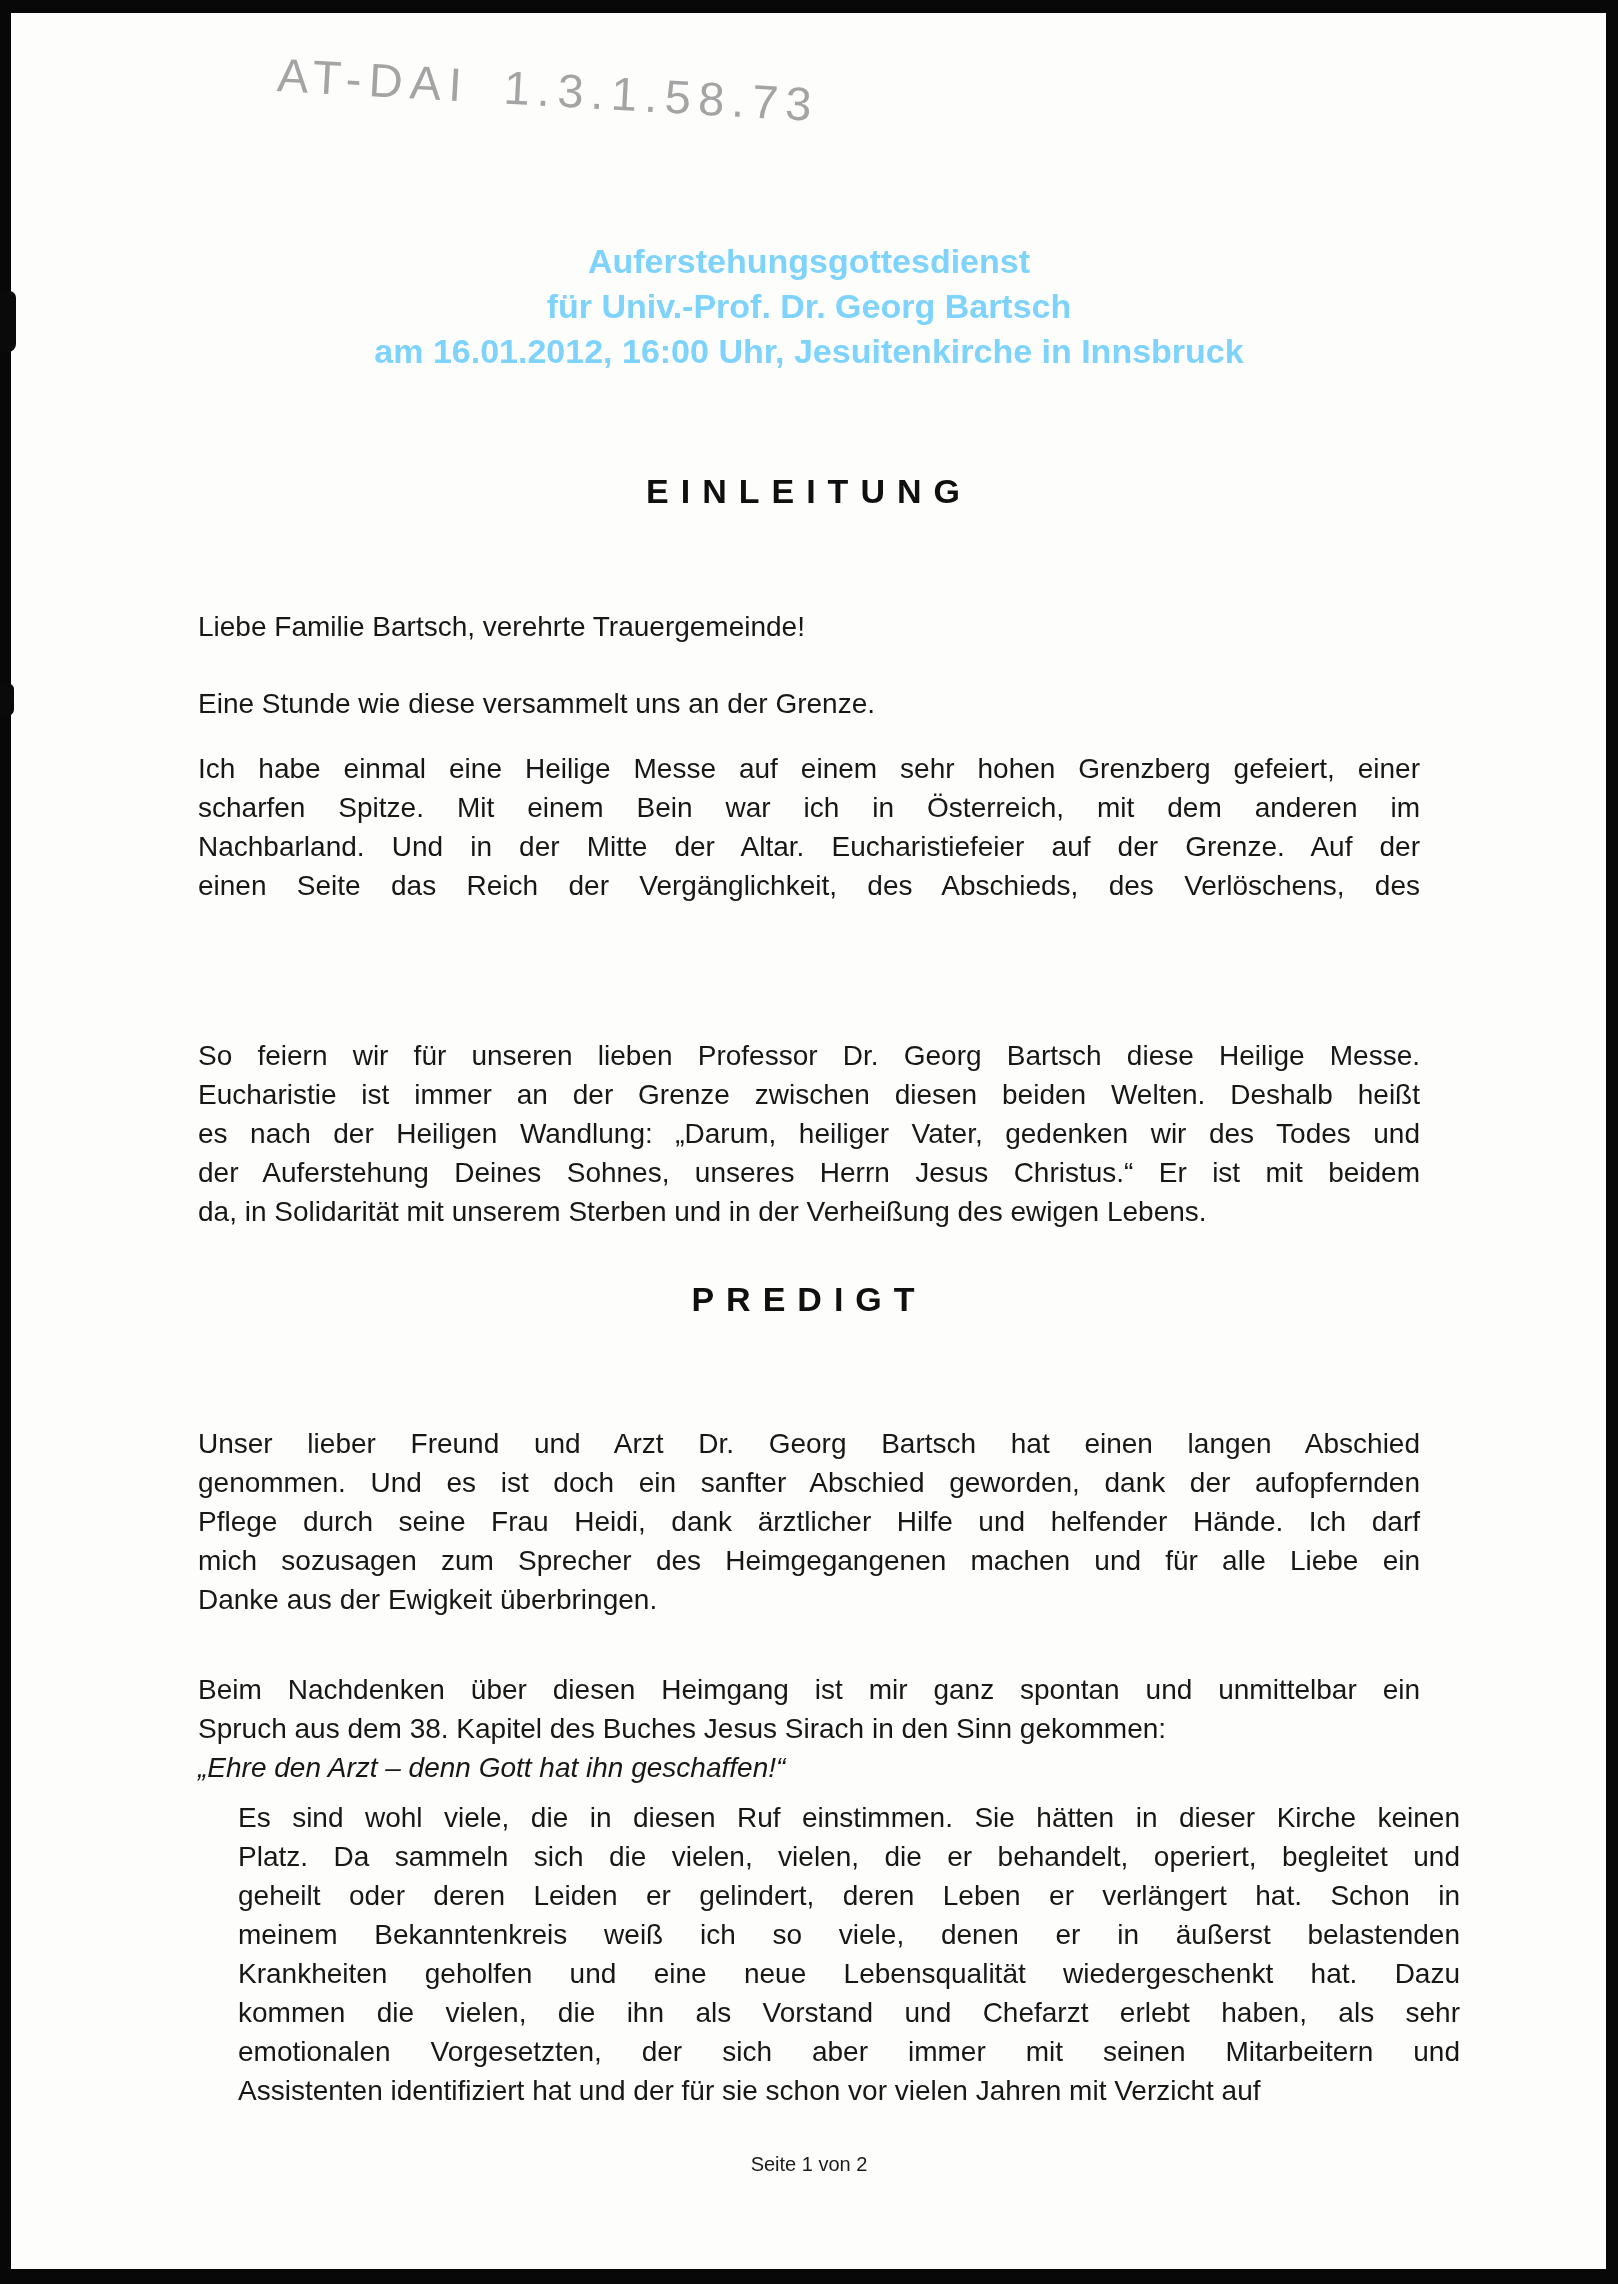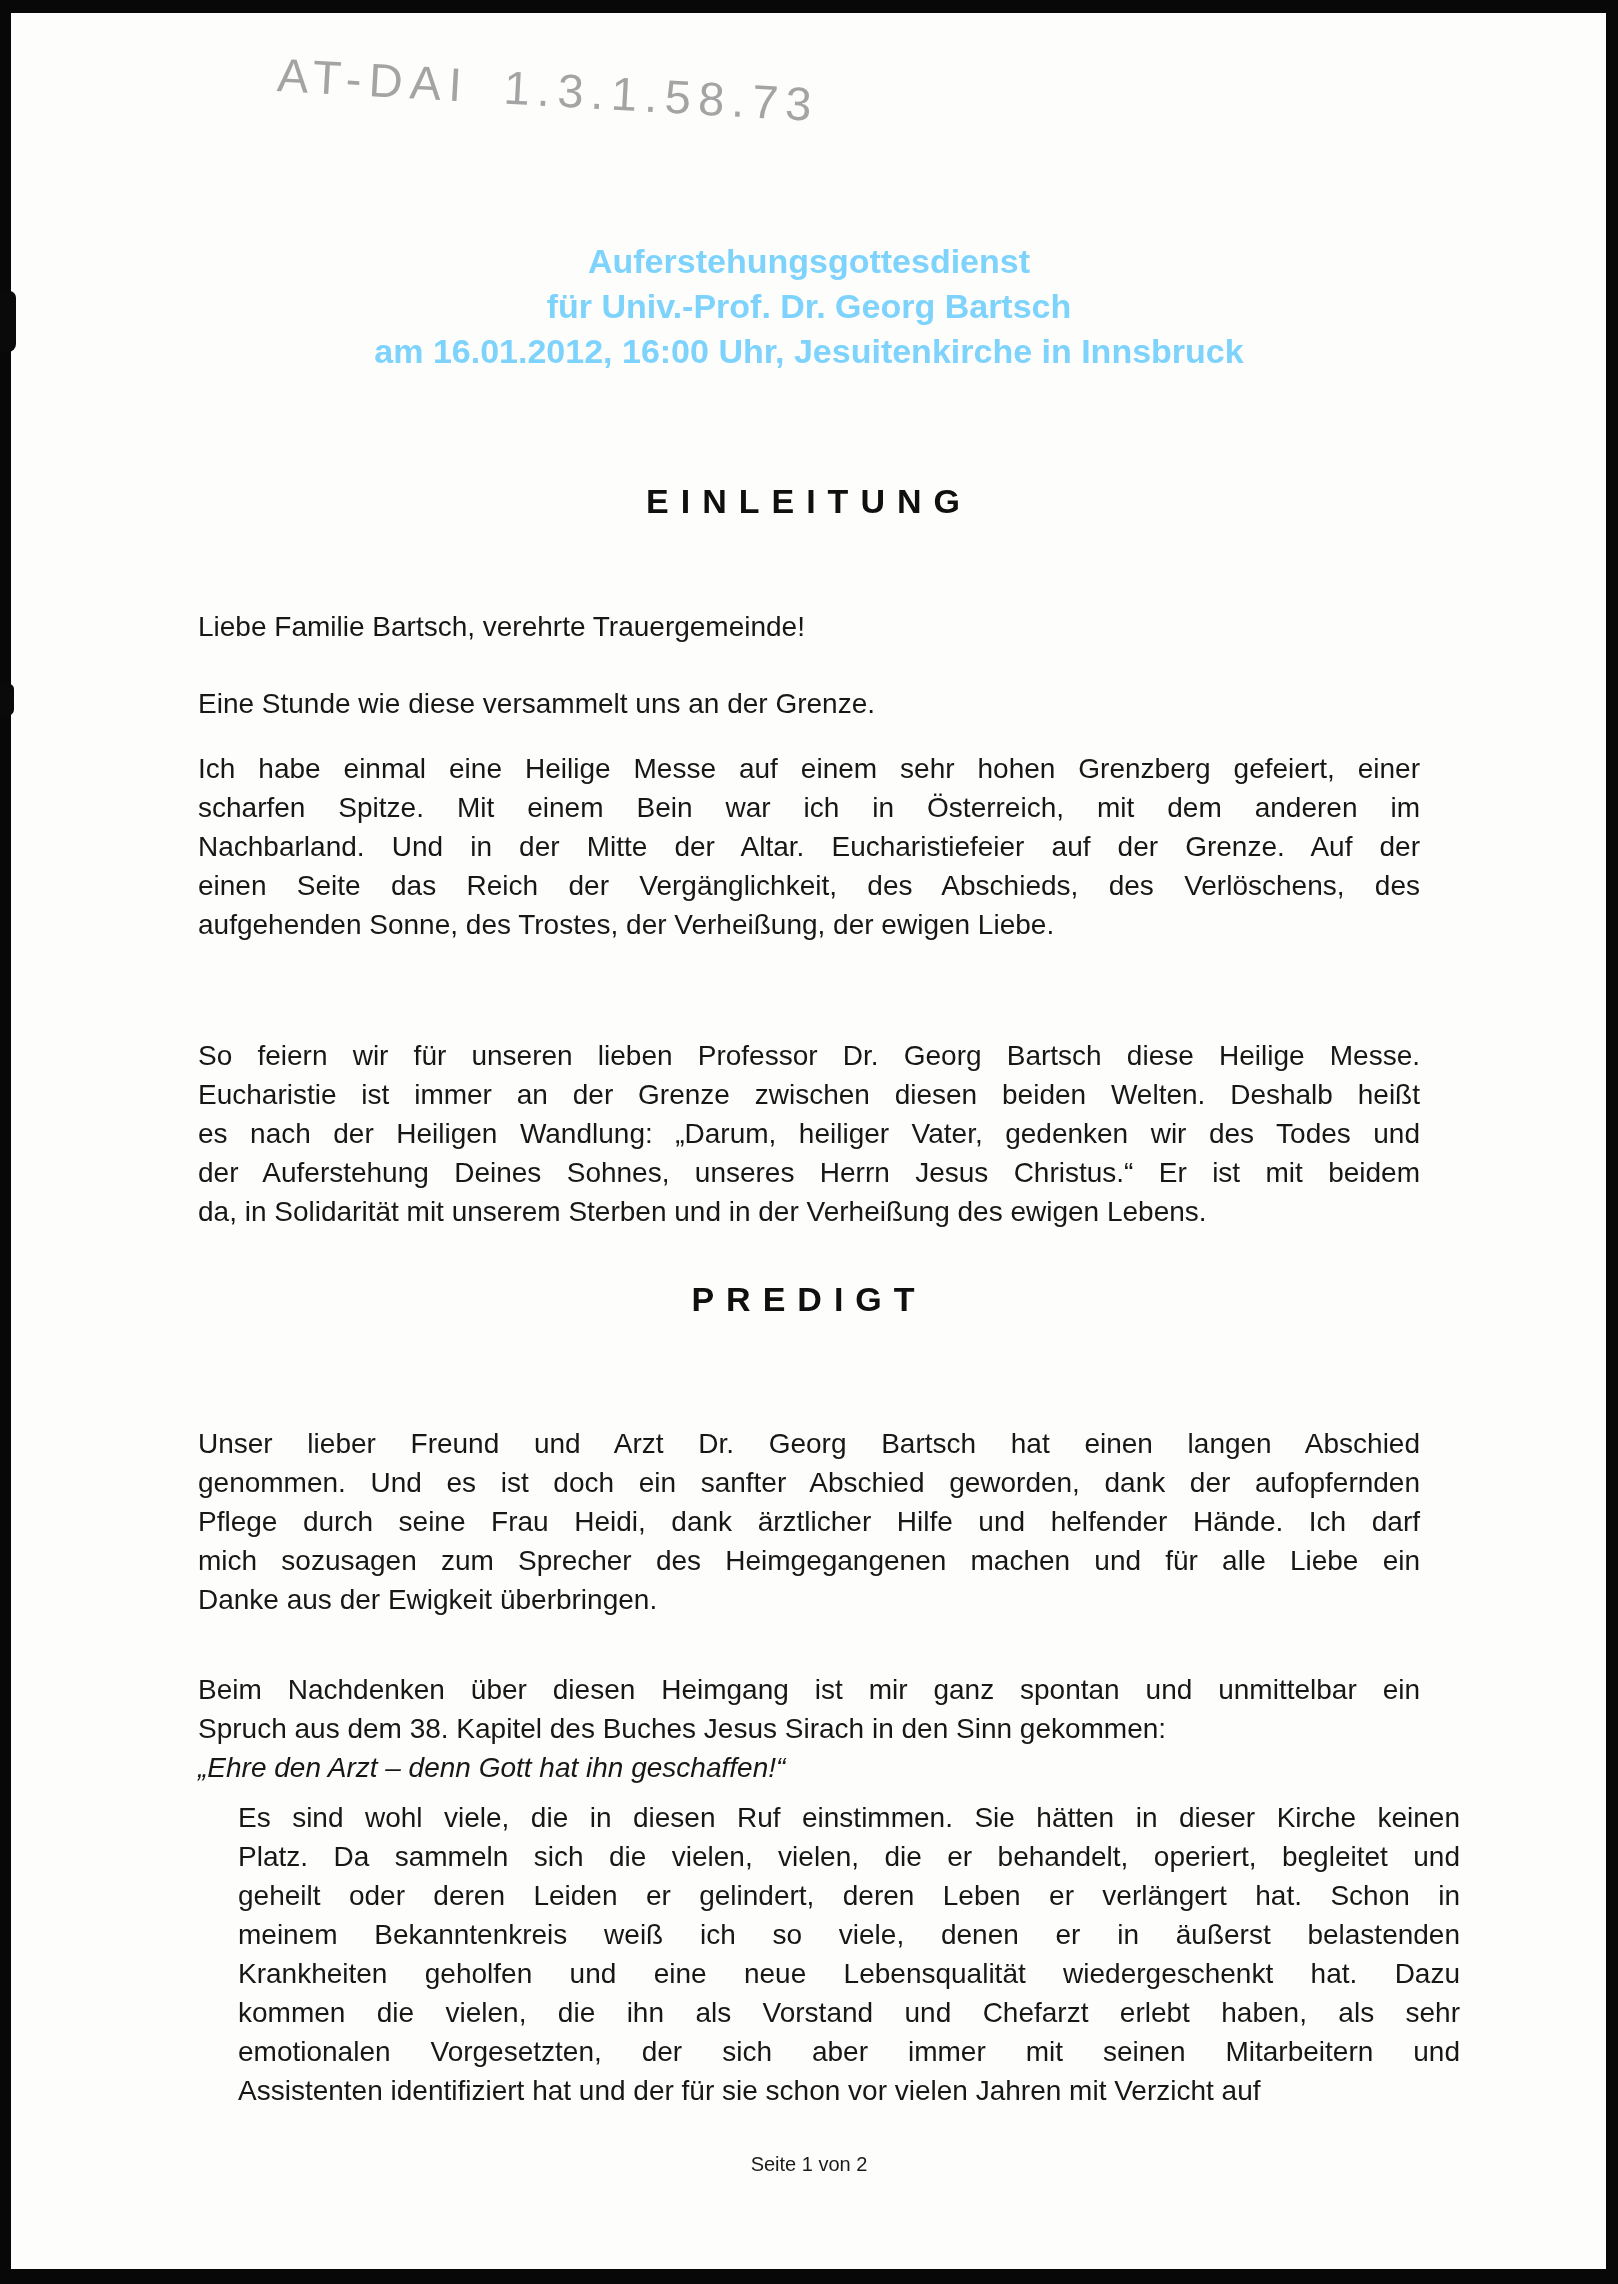--- a/index.html
+++ b/index.html
@@ -79,21 +79,21 @@
   .sec-heading {
     left: 198px;
     width: 1222px;
     text-align: center;
     font-weight: bold;
     font-size: 34px;
     letter-spacing: 12px;
     color: #101010;
     white-space: nowrap;
   }
-  .h-einleitung { top: 472px; margin-top: 10px; }
+  .h-einleitung { top: 472px; }
   .h-predigt   { top: 1280px; }
 
   .para {
     left: 198px;
     width: 1222px;
     font-size: 28px;
     line-height: 39px;
     color: #171717;
   }
   .p-salutation { top: 607px; }
@@ -143,21 +143,20 @@
 
   <div class="block para p-intro">
     <div class="ll">Eine Stunde wie diese versammelt uns an der Grenze.</div>
   </div>
 
   <div class="block para p-messe">
     <div class="jl">Ich habe einmal eine Heilige Messe auf einem sehr hohen Grenzberg gefeiert, einer</div>
     <div class="jl">scharfen Spitze. Mit einem Bein war ich in Österreich, mit dem anderen im</div>
     <div class="jl">Nachbarland. Und in der Mitte der Altar. Eucharistiefeier auf der Grenze. Auf der</div>
     <div class="jl">einen Seite das Reich der Vergänglichkeit, des Abschieds, des Verlöschens, des</div>
-    <div class="ll">aufgehenden Sonne, des Trostes, der Verheißung, der ewigen Liebe.</div>
   </div>
 
   <div class="block para p-feiern">
     <div class="jl">So feiern wir für unseren lieben Professor Dr. Georg Bartsch diese Heilige Messe.</div>
     <div class="jl">Eucharistie ist immer an der Grenze zwischen diesen beiden Welten. Deshalb heißt</div>
     <div class="jl">es nach der Heiligen Wandlung: „Darum, heiliger Vater, gedenken wir des Todes und</div>
     <div class="jl">der Auferstehung Deines Sohnes, unseres Herrn Jesus Christus.“ Er ist mit beidem</div>
     <div class="ll">da, in Solidarität mit unserem Sterben und in der Verheißung des ewigen Lebens.</div>
   </div>
 

